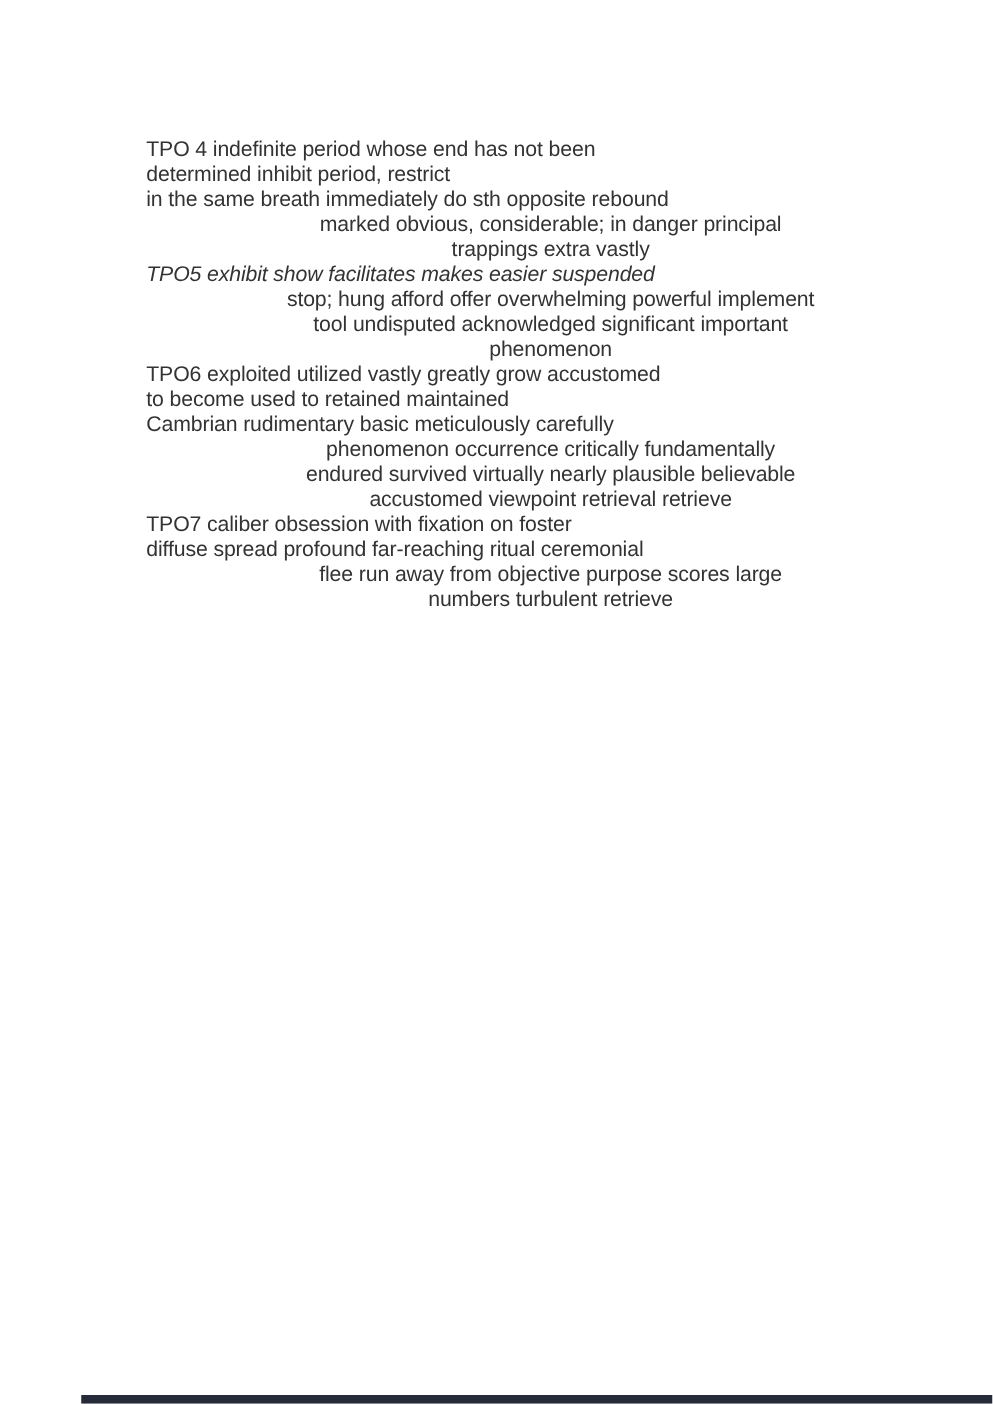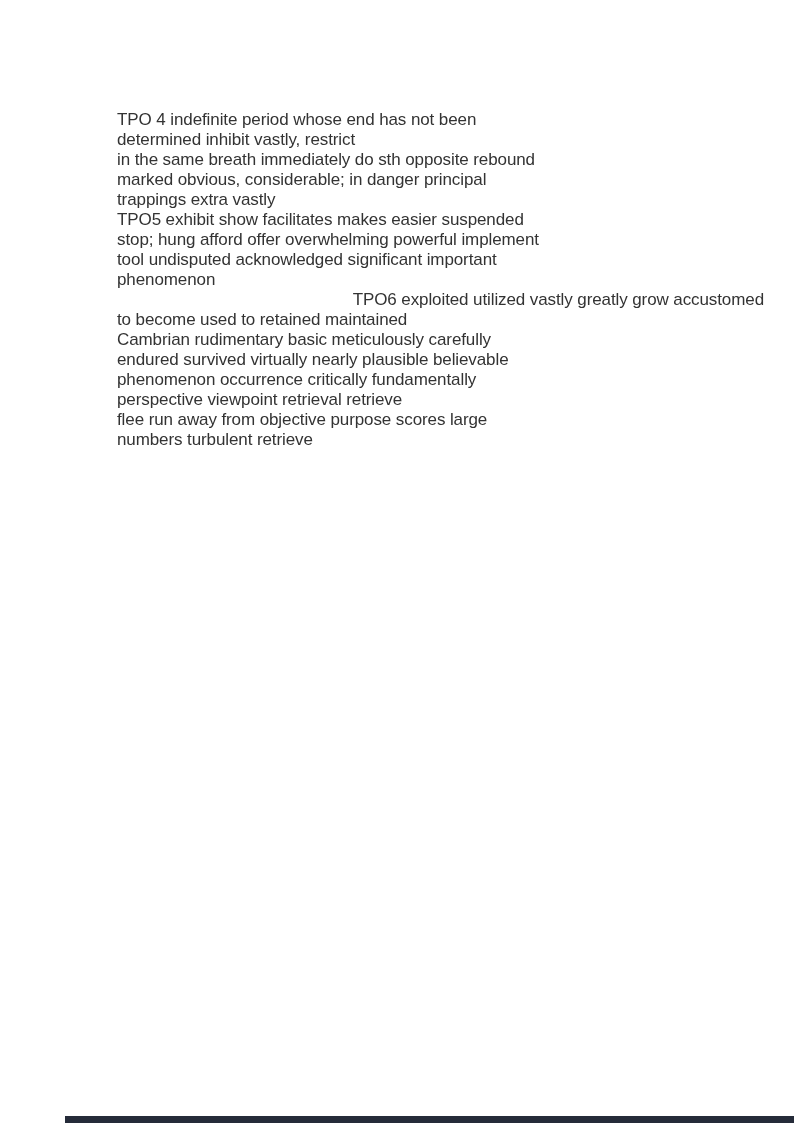--- a/index.html
+++ b/index.html
@@ -23,64 +23,66 @@
     padding: 110px 30px 0 117px;
   }
   p.ln {
     margin: 0;
     font-size: 17px;
     line-height: 20px;
     color: #333333;
     white-space: nowrap;
     letter-spacing: -0.1px;
   }
-  .g22 { margin-top: 22px; }
-  .g50 { margin-top: 50px; text-align: right; }
+  .g22 { margin-top: 22px; text-align: center; }
+  .g50 { margin-top: 50px; }
   .g62 { margin-top: 62px; }
-  .g64 { margin-top: 64px; }
+  .g64 { margin-top: 64px; font-style: italic; }
   .bottom-bar {
     position: absolute;
     left: 65px;
     right: 0;
     bottom: 0;
     height: 7px;
     background: #252b39;
   }
 </style>
 </head>
 <body>
 
 <main class="page">
   <div class="content">
 
     <section>
       <p class="ln">TPO 4 indefinite period whose end has not been</p>
-      <p class="ln">determined inhibit vastly, restrict</p>
+      <p class="ln">determined inhibit period, restrict</p>
       <p class="ln">in the same breath immediately do sth opposite rebound</p>
       <p class="ln g22">marked obvious, considerable; in danger principal</p>
       <p class="ln g22">trappings extra vastly</p>
     </section>
 
     <section>
       <p class="ln g64">TPO5 exhibit show facilitates makes easier suspended</p>
       <p class="ln g22">stop; hung afford offer overwhelming powerful implement</p>
       <p class="ln g22">tool undisputed acknowledged significant important</p>
       <p class="ln g22">phenomenon</p>
     </section>
 
     <section>
       <p class="ln g50">TPO6 exploited utilized vastly greatly grow accustomed</p>
       <p class="ln">to become used to retained maintained</p>
       <p class="ln">Cambrian rudimentary basic meticulously carefully</p>
+      <p class="ln g22">phenomenon occurrence critically fundamentally</p>
       <p class="ln g22">endured survived virtually nearly plausible believable</p>
-      <p class="ln g22">phenomenon occurrence critically fundamentally</p>
-      <p class="ln g22">perspective viewpoint retrieval retrieve</p>
+      <p class="ln g22">accustomed viewpoint retrieval retrieve</p>
     </section>
 
     <section>
+      <p class="ln g62">TPO7 caliber obsession with fixation on foster</p>
+      <p class="ln g50">diffuse spread profound far-reaching ritual ceremonial</p>
       <p class="ln g22">flee run away from objective purpose scores large</p>
       <p class="ln g22">numbers turbulent retrieve</p>
     </section>
 
   </div>
 
   <div class="bottom-bar"></div>
 </main>
 
 </body></html>

